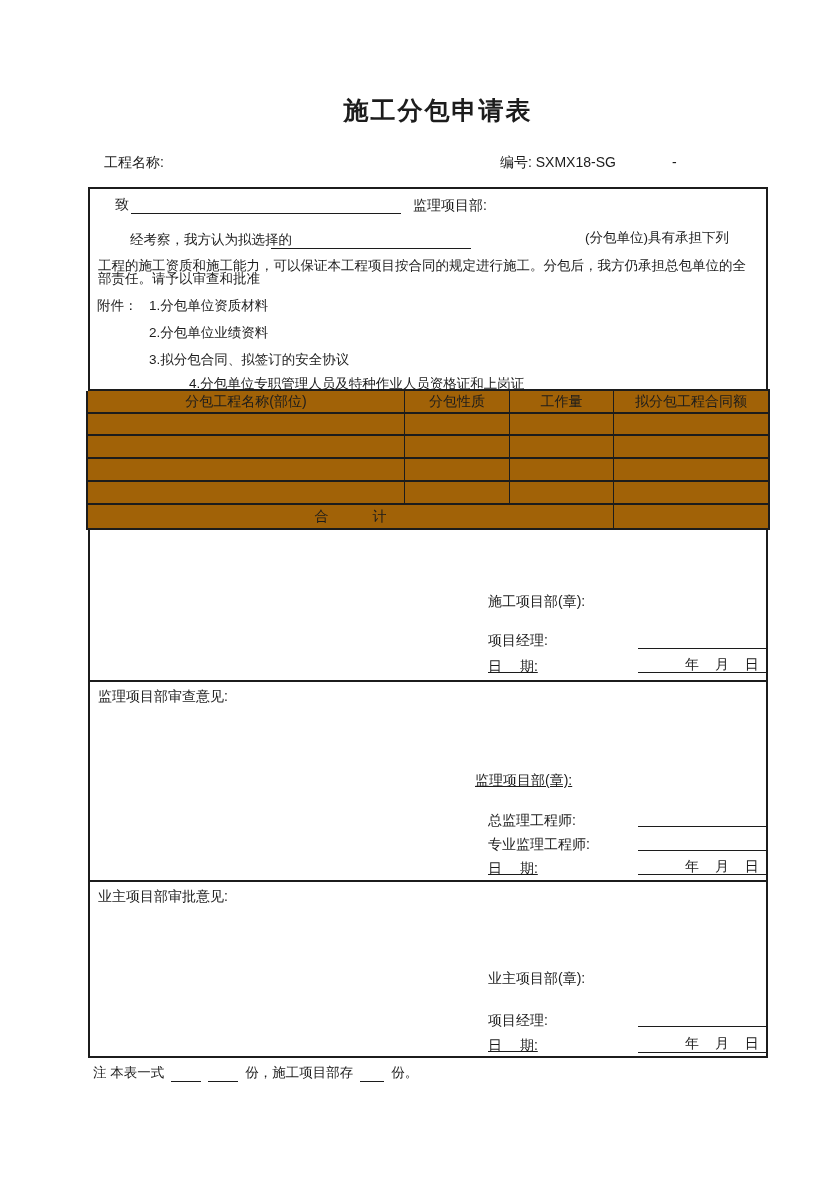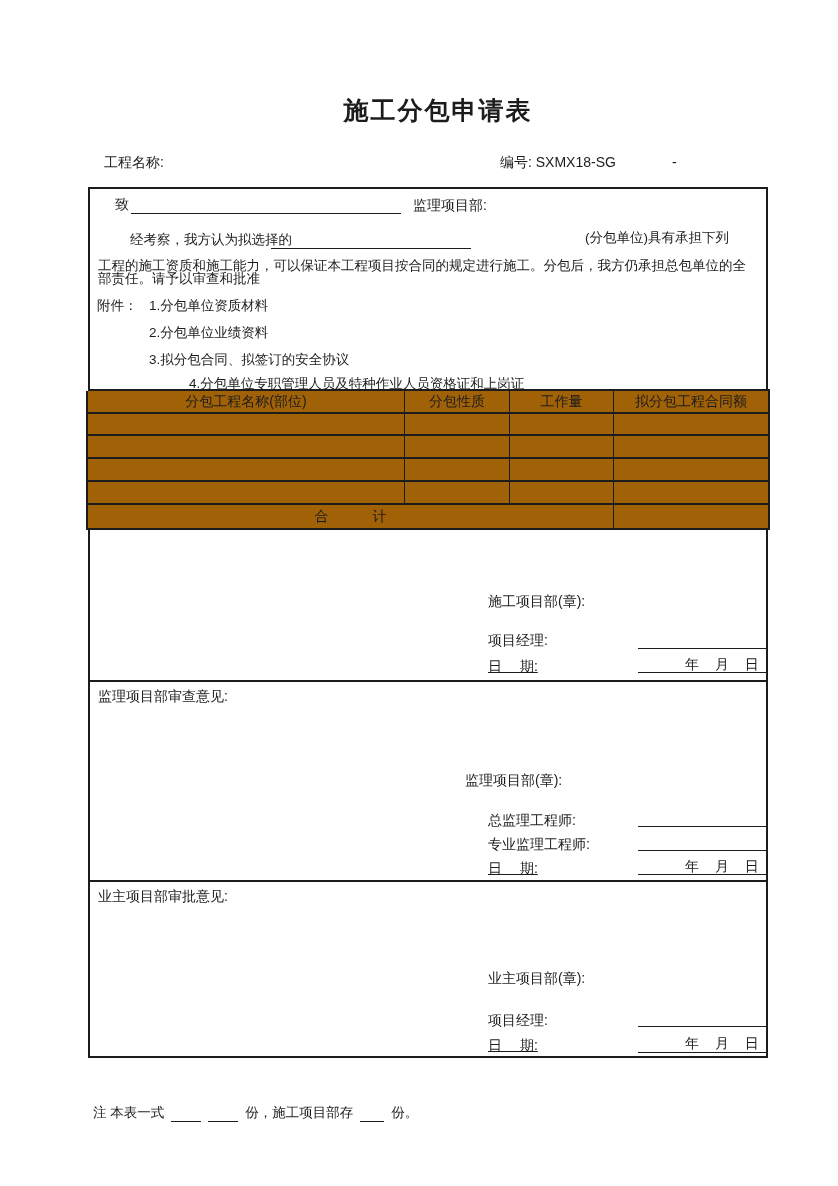--- a/index.html
+++ b/index.html
@@ -54,21 +54,21 @@
   }
   .sc-cell.first{border-left:2px solid #1c1c1c;margin-left:-2px;}
   .sc-cell.last{border-right:2px solid #1c1c1c;}
   .sc-total{grid-column:1 / span 3;}
   
   .sec-div{position:absolute;left:-2px;right:-2px;border-top:2px solid #1c1c1c;height:0;}
   
   .footnote{
     position:absolute;left:93px;top:1064px;
     display:flex;align-items:flex-end;gap:7px;
-    font-size:13.5px;white-space:pre;margin-top:40px;
+    font-size:13.5px;white-space:pre;
   }
   .fn-blank{
     display:inline-block;border-bottom:1px solid #1c1c1c;height:13px;
   }
 </style>
 </head>
 <body>
 
 <div class="page">
 
@@ -129,21 +129,21 @@
 
     <span class="abs lbl14" style="left:398px;top:404px;">施工项目部(章):</span>
     <span class="abs lbl14" style="left:398px;top:443px;">项目经理:</span>
     <span class="blank" style="left:548px;top:443px;width:128px;height:16px;"></span>
     <span class="abs lbl14 gap-date" style="left:398px;top:469px;">日 期:</span>
     <span class="abs lbl14 gap-ymd" style="left:595px;top:467px;">年 月 日</span>
     <span class="blank" style="left:548px;top:469px;width:128px;height:14px;"></span>
 
     <div class="sec-div" style="top:491px;"></div>
     <span class="abs lbl14" style="left:8px;top:499px;">监理项目部审查意见:</span>
-    <span class="abs lbl14" style="left:375px;top:583px;">监理项目部(章):</span>
+    <span class="abs lbl14" style="left:385px;top:583px;text-decoration:underline;">监理项目部(章):</span>
     <span class="abs lbl14" style="left:398px;top:623px;">总监理工程师:</span>
     <span class="blank" style="left:548px;top:623px;width:128px;height:14px;"></span>
     <span class="abs lbl14" style="left:398px;top:647px;">专业监理工程师:</span>
     <span class="blank" style="left:548px;top:647px;width:128px;height:14px;"></span>
     <span class="abs lbl14 gap-date" style="left:398px;top:671px;">日 期:</span>
     <span class="abs lbl14 gap-ymd" style="left:595px;top:669px;">年 月 日</span>
     <span class="blank" style="left:548px;top:671px;width:128px;height:14px;"></span>
 
     <div class="sec-div" style="top:691px;"></div>
     <span class="abs lbl14" style="left:8px;top:699px;">业主项目部审批意见:</span>

